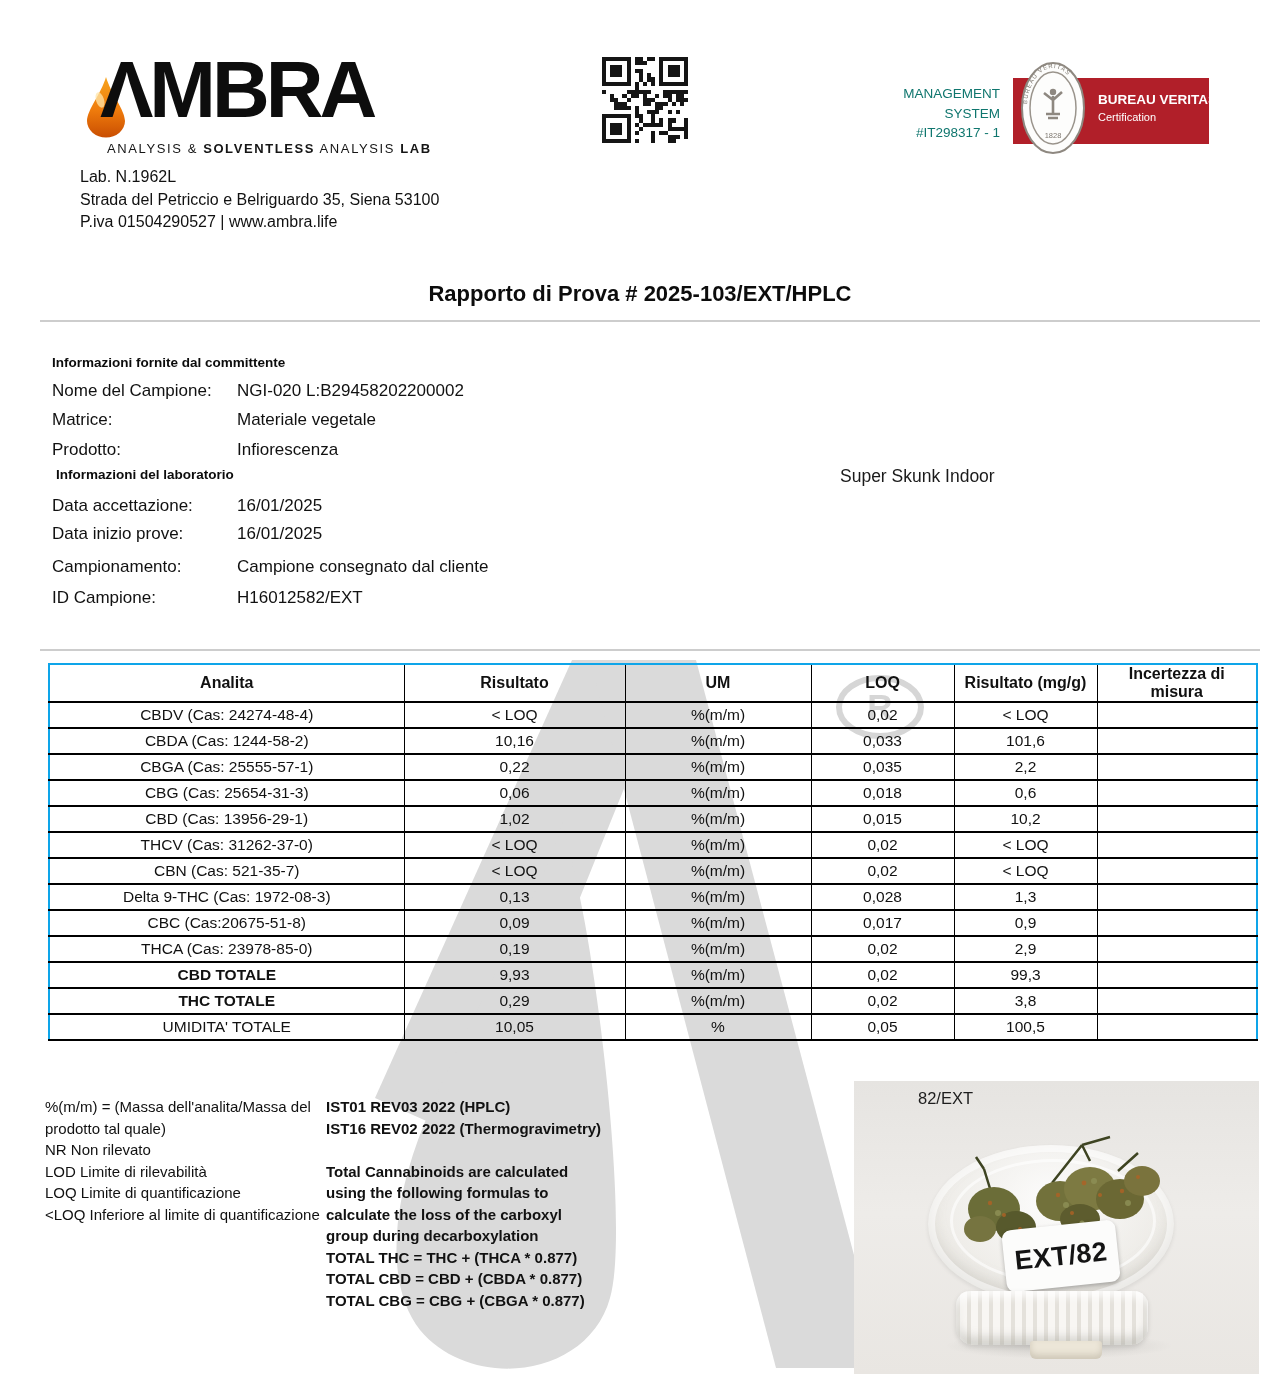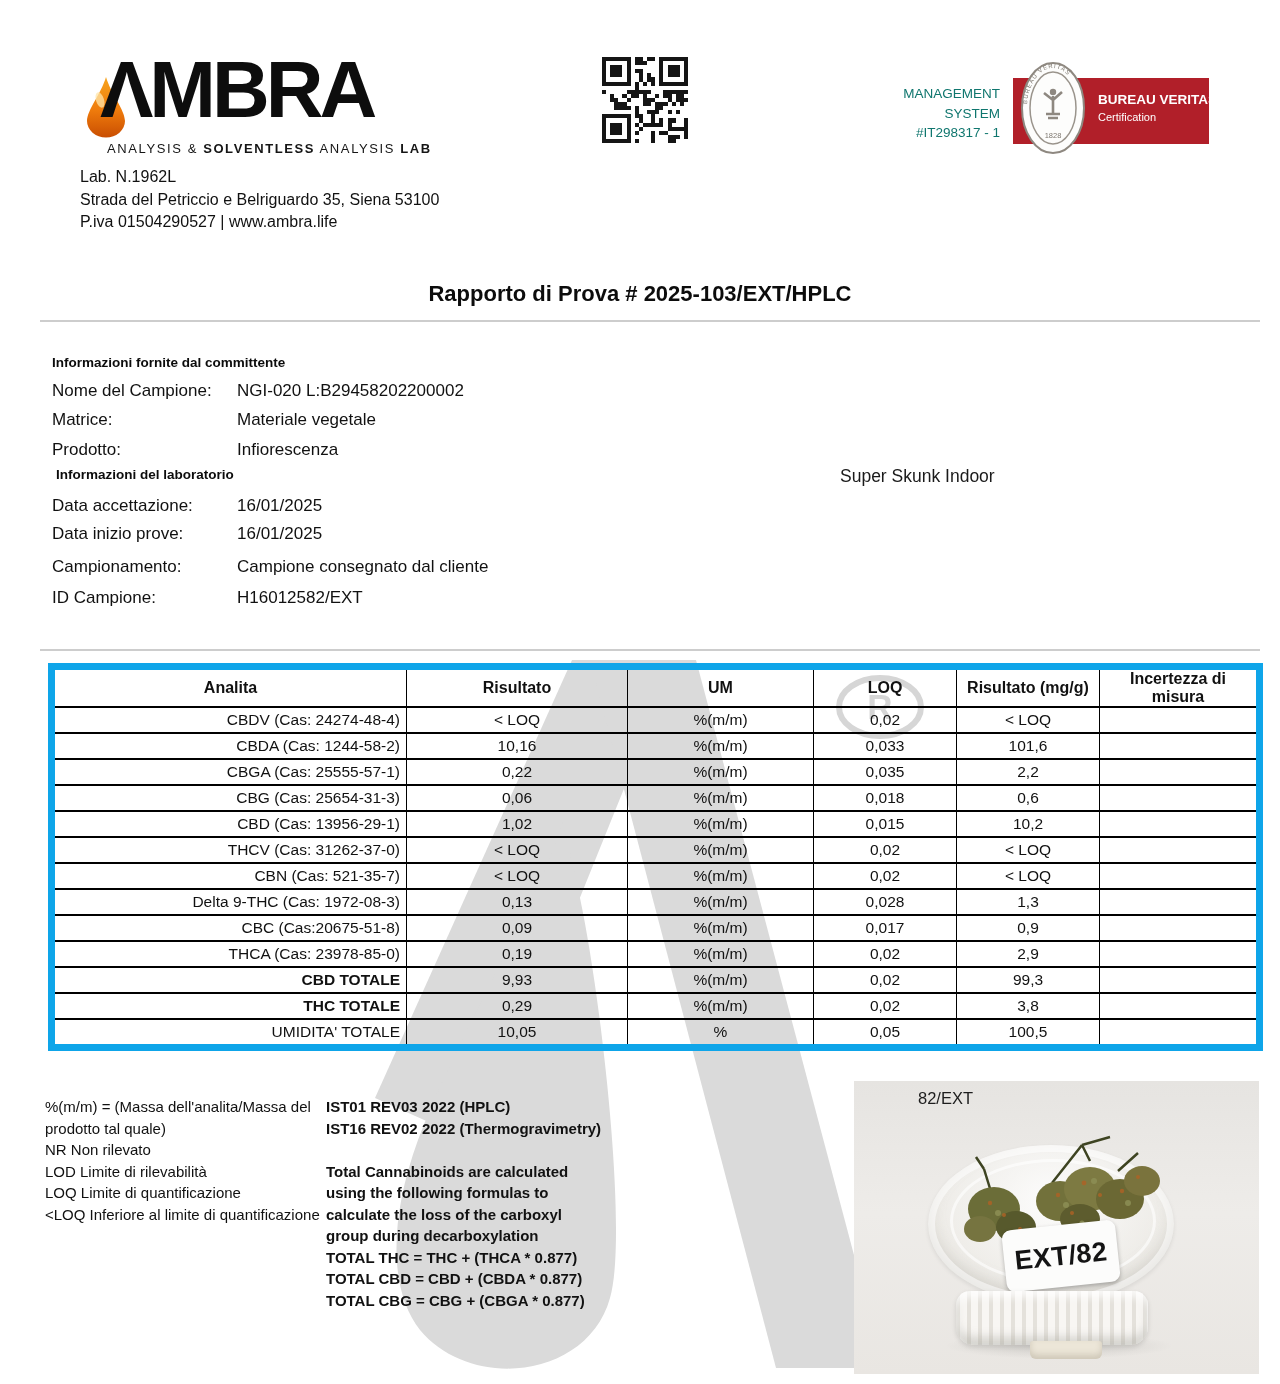--- a/index.html
+++ b/index.html
@@ -25,26 +25,26 @@
   
   .sechead{font-size:13.5px;font-weight:700;color:#0c0c0c;}
   .inforow{left:52px;width:760px;height:20px;font-size:17px;}
   .inforow .lab{position:absolute;left:0;top:0;}
   .inforow .val{position:absolute;left:185px;top:0;}
   .strain{left:840px;top:466px;font-size:17.5px;color:#1a1a1a;}
 
   
   table.res{position:absolute;left:48px;top:663px;width:1208px;border-collapse:collapse;
             table-layout:fixed;background:transparent;}
-  table.res{border:7px solid #0ea5e9;}
+  table.res{border:2px solid #0ea5e9;}
   table.res th{border:1px solid #000;border-bottom:2px solid #000;height:36px;
                font-size:16px;font-weight:700;padding:0 4px;background:transparent;}
   table.res td{border:1px solid #000;border-bottom:2px solid #000;height:24px;
                font-size:15.5px;padding:0 6px;text-align:center;background:transparent;}
-  table.res td:first-child{text-align:right;}
+  table.res td:first-child{text-align:center;}
   tr.totrow td:first-child{font-weight:700;}
 
   
   .legend-left{left:45px;top:1096px;width:300px;font-size:15px;line-height:21.5px;}
   .legend-right{left:326px;top:1096px;width:330px;font-size:15px;line-height:21.5px;font-weight:700;}
   .legend-line{min-height:21.5px;}
 
   
   .photo{left:854px;top:1081px;width:405px;height:293px;overflow:hidden;
          background:linear-gradient(180deg,#e6e4e1 0%,#eeece9 45%,#e9e6e2 100%);}

